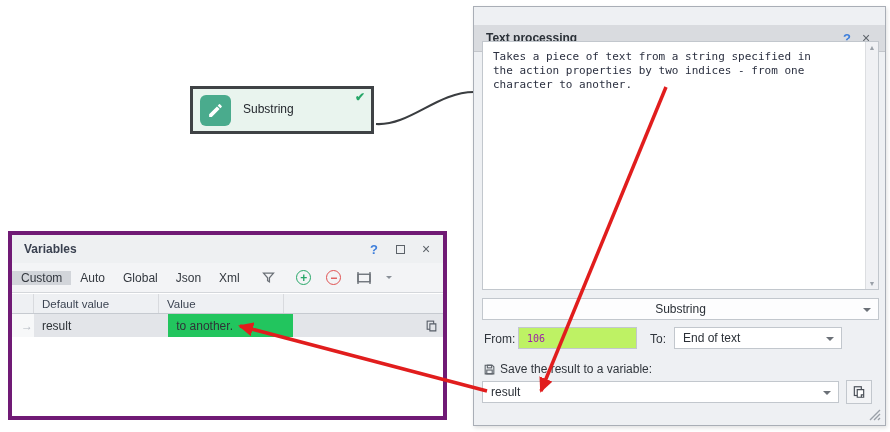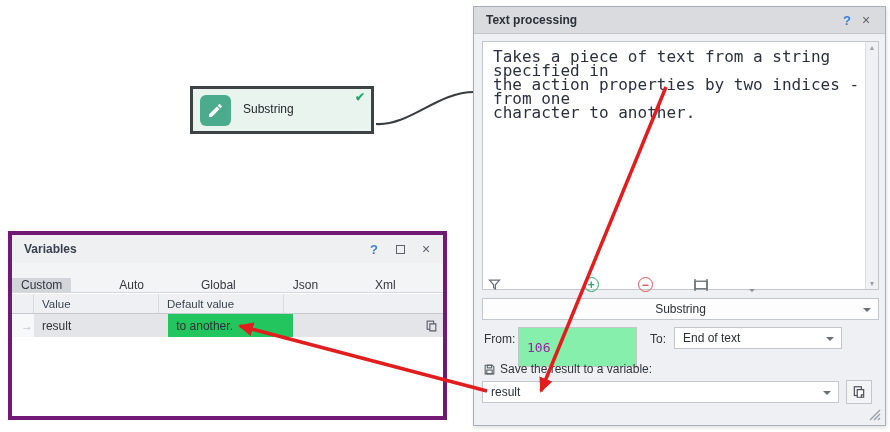--- a/index.html
+++ b/index.html
@@ -26,54 +26,54 @@
   .node-check { position:absolute; right:6px; top:1px; color:#27a768; font-size:12px; font-weight:bold; }
 
   
   .tp {
     position:absolute; left:473px; top:6px; width:413px; height:420px;
     background:#eef0f3; border:1px solid #a9aeb6; z-index:3;
     box-shadow:1px 2px 4px rgba(0,0,0,0.12);
   }
   .tp-header {
     height:27px; background:#d9dbdf; border-bottom:1px solid #c3c6cb;
-    display:flex; align-items:center; padding:0 10px 0 12px;
+    display:flex; align-items:center; padding:0 10px 0 12px;margin-top:18px;
   }
   .tp-title { font-size:12px; font-weight:bold; color:#2b3138; flex:1; }
   .win-help { color:#3d7edb; font-weight:bold; font-size:13px; width:20px; text-align:center; cursor:pointer; }
   .win-close { color:#5c6269; font-size:14px; width:18px; text-align:center; cursor:pointer; }
   .tp-text {
     position:absolute; left:8px; top:34px; width:397px; height:249px;
     background:#ffffff; border:1px solid #c2c7cd;
   }
   .tp-text-inner {
     position:absolute; left:0; top:0; right:14px; bottom:0; padding:8px 4px 8px 10px;
-    font-family:"DejaVu Sans Mono", monospace; font-size:16px; line-height:14px;
+    font-family:"DejaVu Sans Mono", monospace; font-size:11px; line-height:14px;
     color:#2b3040; white-space:pre-line; overflow:hidden;
   }
   .tp-scroll {
     position:absolute; right:0; top:0; bottom:0; width:13px;
     background:#f0f1f4; border-left:1px solid #dcdee1;
     display:flex; flex-direction:column; justify-content:space-between; align-items:center;
     padding:2px 0; font-size:7px; color:#9aa0a8;
   }
   .combo {
     position:absolute; height:22px; background:#fdfdfe; border:1px solid #c2c7cd;
     display:flex; align-items:center; font-size:12px; color:#2b3037;
   }
   .combo .arrow {
     position:absolute; right:7px; top:9px; width:0; height:0;
     border-left:4px solid transparent; border-right:4px solid transparent; border-top:4px solid #6b7077;
   }
   .tp-action { left:8px; top:291px; width:397px; justify-content:center; }
   .tp-from-label { position:absolute; left:10px; top:325px; font-size:12px; color:#30353c; }
   .tp-from-input {
-    position:absolute; left:44px; top:320px; width:119px; height:40px;
-    background:#86efac; border:1px solid #c2c7cd; display:flex; align-items:center; padding-left:8px;
-    font-family:"DejaVu Sans Mono", monospace; font-size:13px; color:#9e22a6;
+    position:absolute; left:44px; top:320px; width:119px; height:22px;
+    background:#bef264; border:1px solid #c2c7cd; display:flex; align-items:center; padding-left:8px;
+    font-family:"DejaVu Sans Mono", monospace; font-size:10px; color:#9e22a6;
   }
   .tp-to-label { position:absolute; left:176px; top:325px; font-size:12px; color:#30353c; }
   .tp-to-combo { left:200px; top:320px; width:168px; padding-left:8px; background:#ffffff; }
   .tp-save-row { position:absolute; left:9px; top:355px; display:flex; align-items:center; gap:4px; }
   .tp-save-label { font-size:12px; color:#30353c; }
   .tp-var-combo { left:8px; top:374px; width:357px; padding-left:8px; background:#ffffff; }
   .tp-copy-btn {
     position:absolute; left:372px; top:373px; width:26px; height:24px;
     background:#f3f4f6; border:1px solid #c2c7cd; display:flex; align-items:center; justify-content:center;
     cursor:pointer;
@@ -86,22 +86,22 @@
     background:#ffffff; border:4px solid #701a75; z-index:3;
   }
   .vp-header {
     height:28px; background:#eef0f2; display:flex; align-items:center; padding:0 8px 0 12px;
   }
   .vp-title { font-size:12px; font-weight:bold; color:#3a4150; flex:1; }
   .vp-max {
     width:9px; height:9px; border:1.5px solid #5c6269; margin:0 12px; cursor:pointer;
   }
   .vp-tabs {
-    height:30px; display:flex; align-items:flex-end; background:#f3f4f6;
-    border-bottom:1px solid #d4d7db; font-size:12px; color:#33383f;gap:39px;
+    height:30px; display:flex; align-items:center; background:#f3f4f6;
+    border-bottom:1px solid #d4d7db; font-size:12px; color:#33383f;
   }
   .vp-tab { display:flex; align-items:center; padding:0 9px; cursor:pointer; }
   .vp-tab.active { background:#d2d5da; }
   .vp-sep { width:1px; background:#d4d7db; margin:4px 2px; }
   .vp-tool { width:30px; display:flex; align-items:center; justify-content:center; cursor:pointer; }
   .vp-tool.small { width:20px; }
   .circle-ic {
     width:15px; height:15px; border-radius:50%; display:flex; align-items:center; justify-content:center;
     font-size:12px; font-weight:bold; line-height:1;
   }
@@ -234,22 +234,22 @@
           <path d="M4 1v16 M20 1v16" stroke="#6b7077" stroke-width="1.8"></path>
         </svg>
       </span>
       <span class="vp-tool small">
         <span class="tool-arrow"></span>
       </span>
     </div>
     <div class="grid">
       <div class="grid-head">
         <span class="gc gc-ind"></span>
+        <span class="gc gc-default">Default value</span>
         <span class="gc gc-value">Value</span>
-        <span class="gc gc-default">Default value</span>
         <span class="gc gc-icon"></span>
       </div>
       <div class="grid-row">
         <span class="cell row-ind">→</span>
         <span class="cell cell-name">result</span>
         <span class="cell cell-value">to another.</span>
         <span class="cell cell-default"></span>
         <span class="cell cell-icon">
           <svg width="13" height="14" viewBox="0 0 24 24">
             <rect x="4" y="3" width="12" height="15" fill="none" stroke="#565c66" stroke-width="2"></rect>

